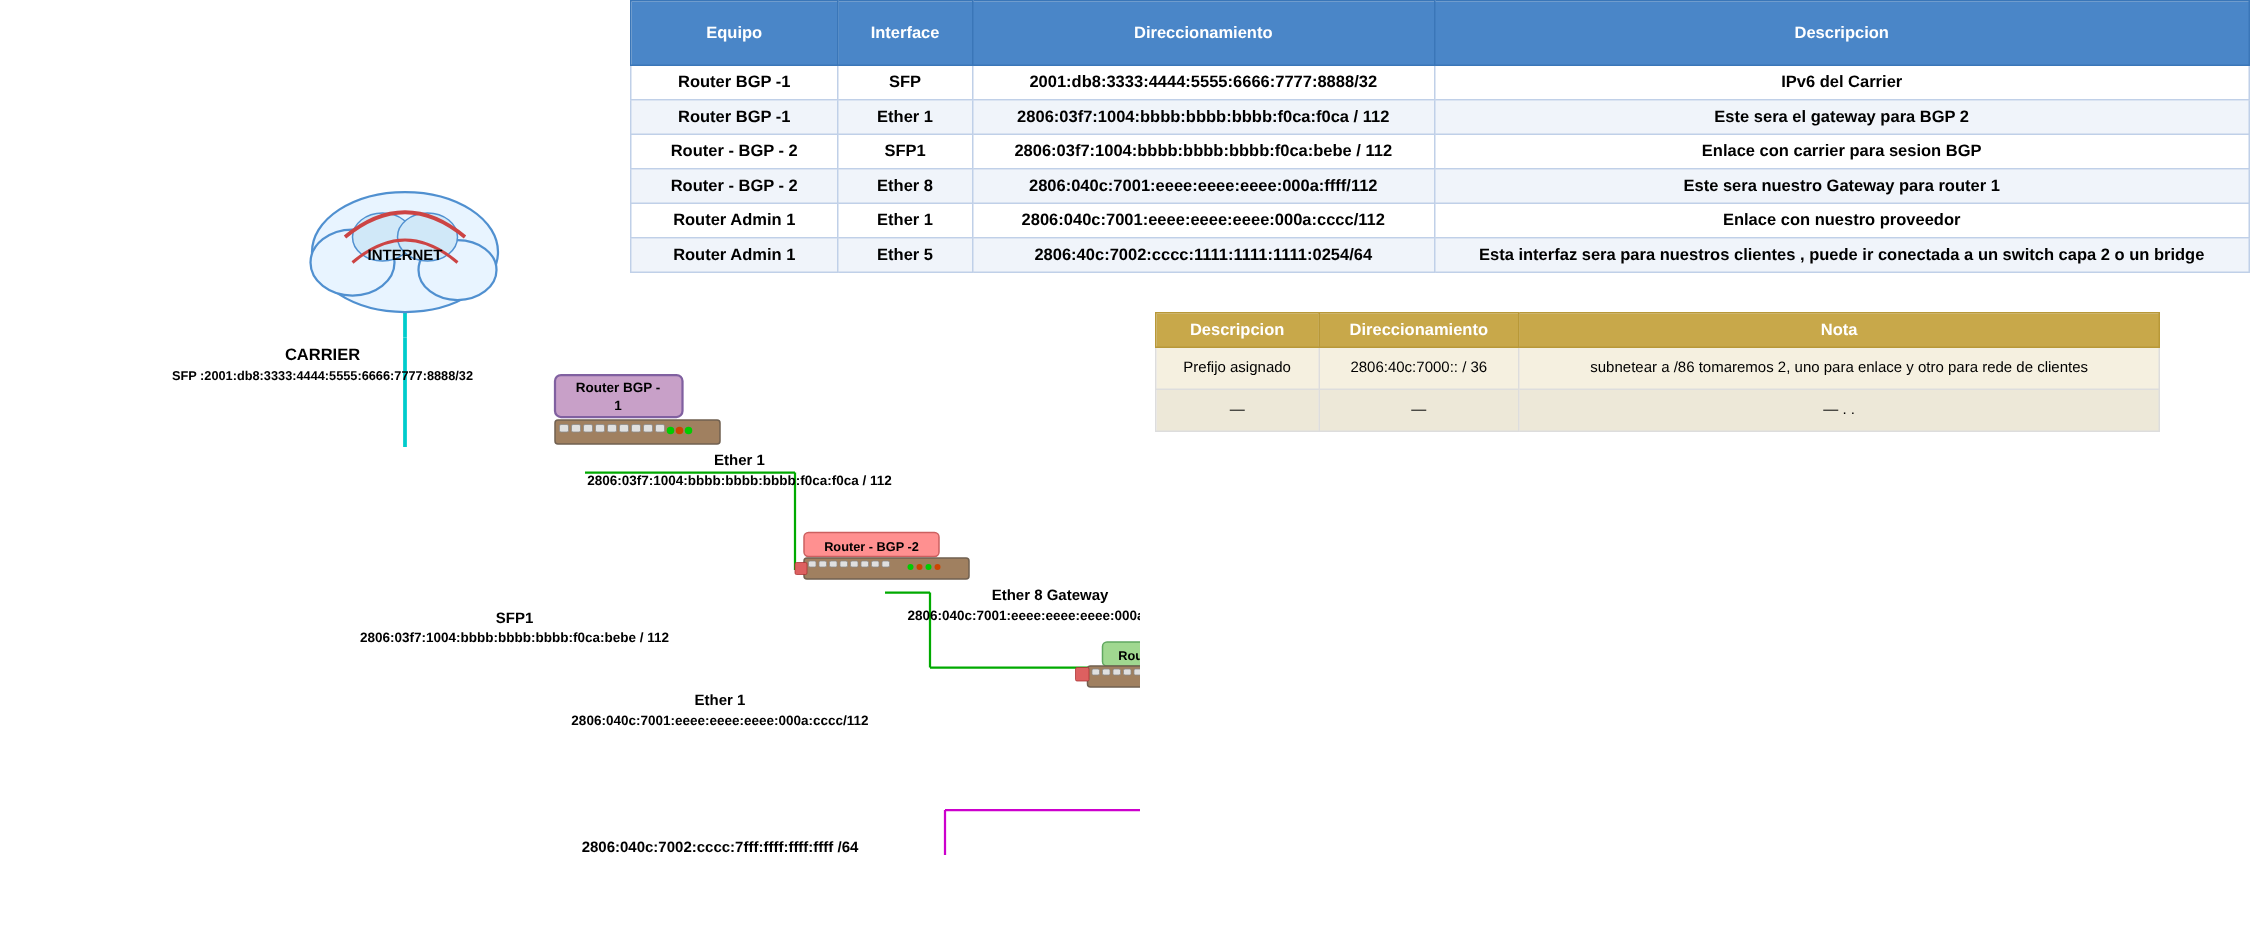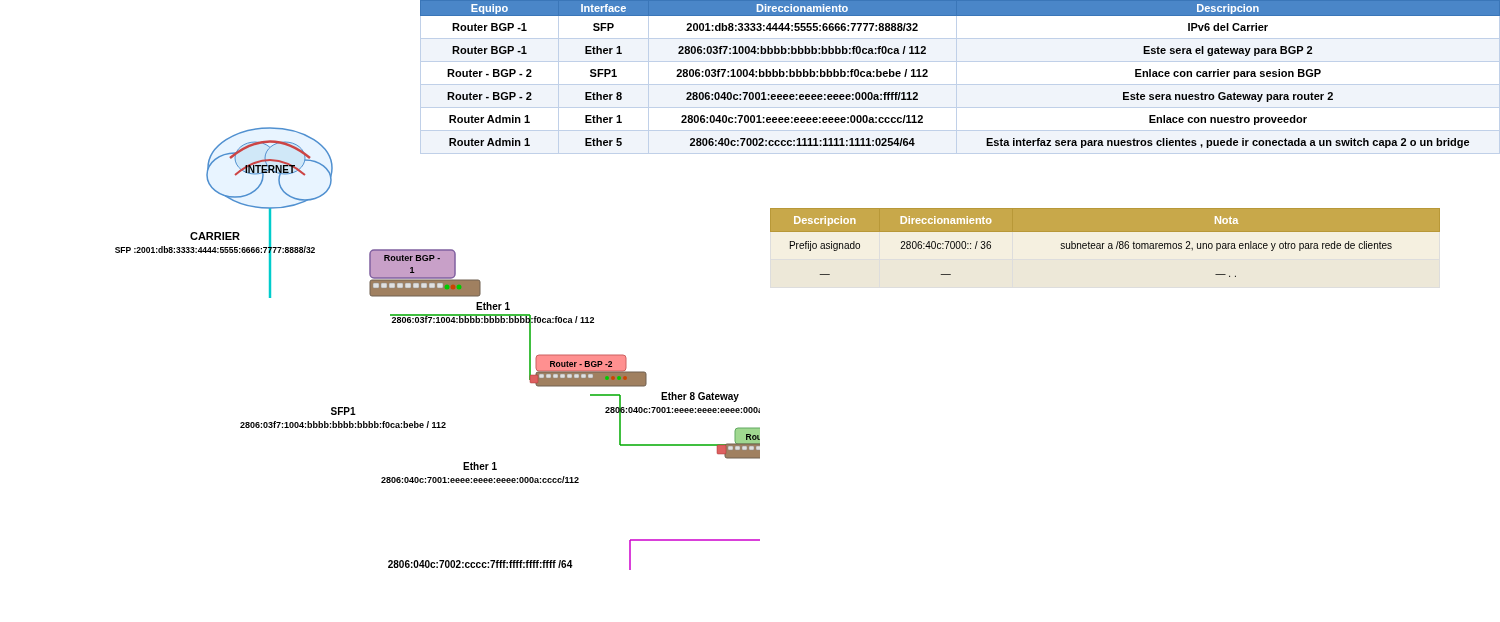--- a/index.html
+++ b/index.html
@@ -22,21 +22,21 @@
     }
 
     table.main-table {
       width: 100%;
       border-collapse: collapse;
     }
 
     table.main-table th {
       background: #4a86c8;
       color: #fff;
-      padding: 1px 8px;
+      padding: 15px 8px;
       text-align: center;
       font-weight: bold;
       font-size: 11px;
       border: 1px solid #3a76b8;
     }
 
     table.main-table td {
       background: #fff;
       padding: 5px 25px;
       text-align: center;
@@ -135,21 +135,21 @@
         <tr>
           <td>Router - BGP - 2</td>
           <td>SFP1</td>
           <td>2806:03f7:1004:bbbb:bbbb:bbbb:f0ca:bebe / 112</td>
           <td>Enlace con carrier para sesion BGP</td>
         </tr>
         <tr>
           <td>Router - BGP - 2</td>
           <td>Ether 8</td>
           <td>2806:040c:7001:eeee:eeee:eeee:000a:ffff/112</td>
-          <td>Este sera nuestro Gateway para router 2</td>
+          <td>Este sera nuestro Gateway para router 1</td>
         </tr>
         <tr>
           <td>Router Admin 1</td>
           <td>Ether 1</td>
           <td>2806:040c:7001:eeee:eeee:eeee:000a:cccc/112</td>
           <td>Enlace con nuestro proveedor</td>
         </tr>
         <tr>
           <td>Router Admin 1</td>
           <td>Ether 5</td>

